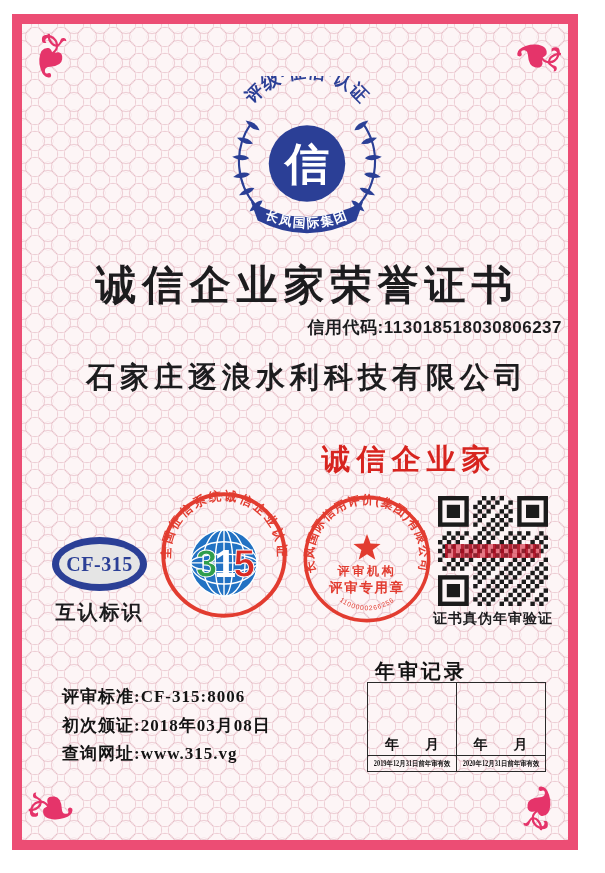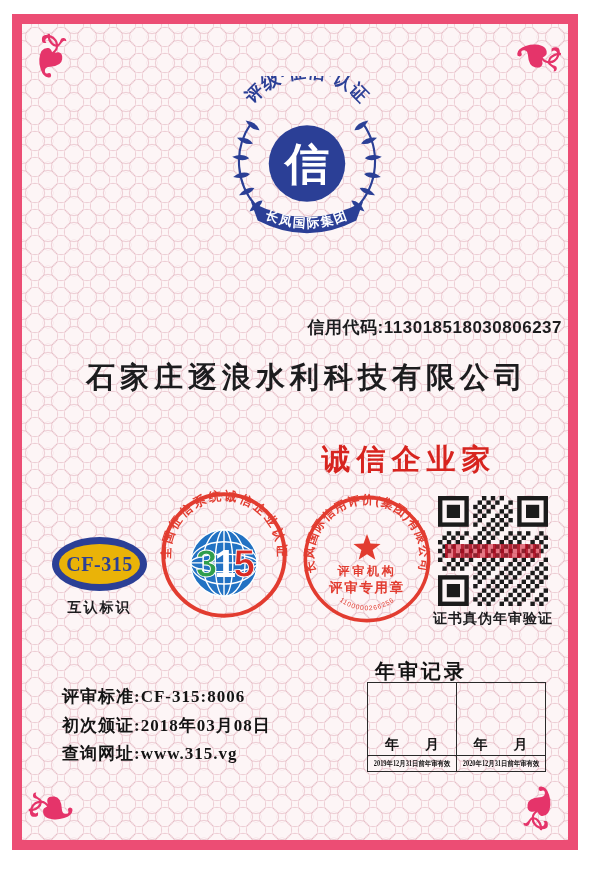--- a/index.html
+++ b/index.html
@@ -25,24 +25,24 @@
   .emblem{left:200px;top:52px;width:170px;height:170px;}
   
   .center-row{left:0;width:570px;text-align:center;}
   .title{top:234px;font-size:41px;font-weight:bold;letter-spacing:6px;color:#1c1c1e;}
   .credit{top:292px;left:0;width:540px;text-align:right;font-size:17px;font-weight:bold;color:#1c1c1e;letter-spacing:.5px;}
   .company{top:334px;font-size:29px;font-weight:bold;letter-spacing:5px;color:#1c1c1e;}
   .honoree-name{left:95px;top:402px;width:80px;text-align:center;font-size:29px;font-weight:bold;color:#d7241f;font-family:"Liberation Serif",serif;}
   .honoree-title{left:279px;top:416px;width:216px;text-align:center;font-size:29px;font-weight:bold;letter-spacing:6px;color:#d7241f;font-family:Liberation Serif, serif;}
   
   .cf-badge{left:30px;top:513px;width:95px;height:54px;background:#2b3f96;border-radius:50%;}
-  .cf-badge-inner{position:absolute;left:7px;top:7px;width:81px;height:40px;background:#eab308;border-radius:50%;
+  .cf-badge-inner{position:absolute;left:7px;top:7px;width:81px;height:40px;background:#e5e5e5;border-radius:50%;
     display:flex;align-items:center;justify-content:center;}
   .cf-badge-inner span{font-size:20px;font-weight:bold;color:#2b3f96;font-family:"Liberation Serif",serif;letter-spacing:.5px;}
-  .cf-caption{left:30px;top:575px;width:95px;text-align:center;font-size:14px;font-weight:bold;color:#1c1c1e;
+  .cf-caption{left:30px;top:575px;width:95px;text-align:center;font-size:20px;font-weight:bold;color:#1c1c1e;
     font-family:"Liberation Serif",serif;letter-spacing:2px;}
   .logo315{left:136px;top:465px;width:132px;height:132px;}
   .seal{left:278px;top:468px;width:134px;height:134px;}
   .qr{left:416px;top:472px;width:110px;height:110px;}
   .qr-overlay{position:absolute;left:6%;top:44%;width:88%;height:12%;
     background:rgba(214,38,58,.48);filter:blur(.6px);
     background-image:repeating-linear-gradient(90deg,rgba(170,10,30,.8) 0 3px,rgba(214,38,58,.25) 3px 8px);}
   .qr-caption{left:396px;top:586px;width:150px;text-align:center;font-size:14px;font-weight:bold;color:#1c1c1e;
     font-family:"Liberation Serif",serif;letter-spacing:1px;}
   
@@ -103,20 +103,21 @@
         </g>
         <circle cx="100" cy="103" r="45" fill="#2b3f96"></circle>
         <text x="100" y="121" text-anchor="middle" font-size="52" font-weight="bold" fill="#ffffff">信</text>
         <path d="M34,148 Q100,184 166,148 L158,170 Q100,200 42,170 Z" fill="#2b3f96"></path>
         <text font-size="15" font-weight="bold" fill="#ffffff" letter-spacing="2">
           <textPath href="#embBanner" startOffset="50%" text-anchor="middle">长凤国际集团</textPath>
         </text>
       </svg>
     </div>
 
+    <div class="abs center-row title">诚信企业家荣誉证书</div>
     <div class="abs credit">
       <span>信用代码:</span><span>113018518030806237</span>
     </div>
     <div class="abs center-row company">石家庄逐浪水利科技有限公司</div>
     <div class="abs honoree-title">诚信企业家</div>
 
     <div class="abs cf-badge">
       <div class="cf-badge-inner">
         <span>CF-315</span>
       </div>

